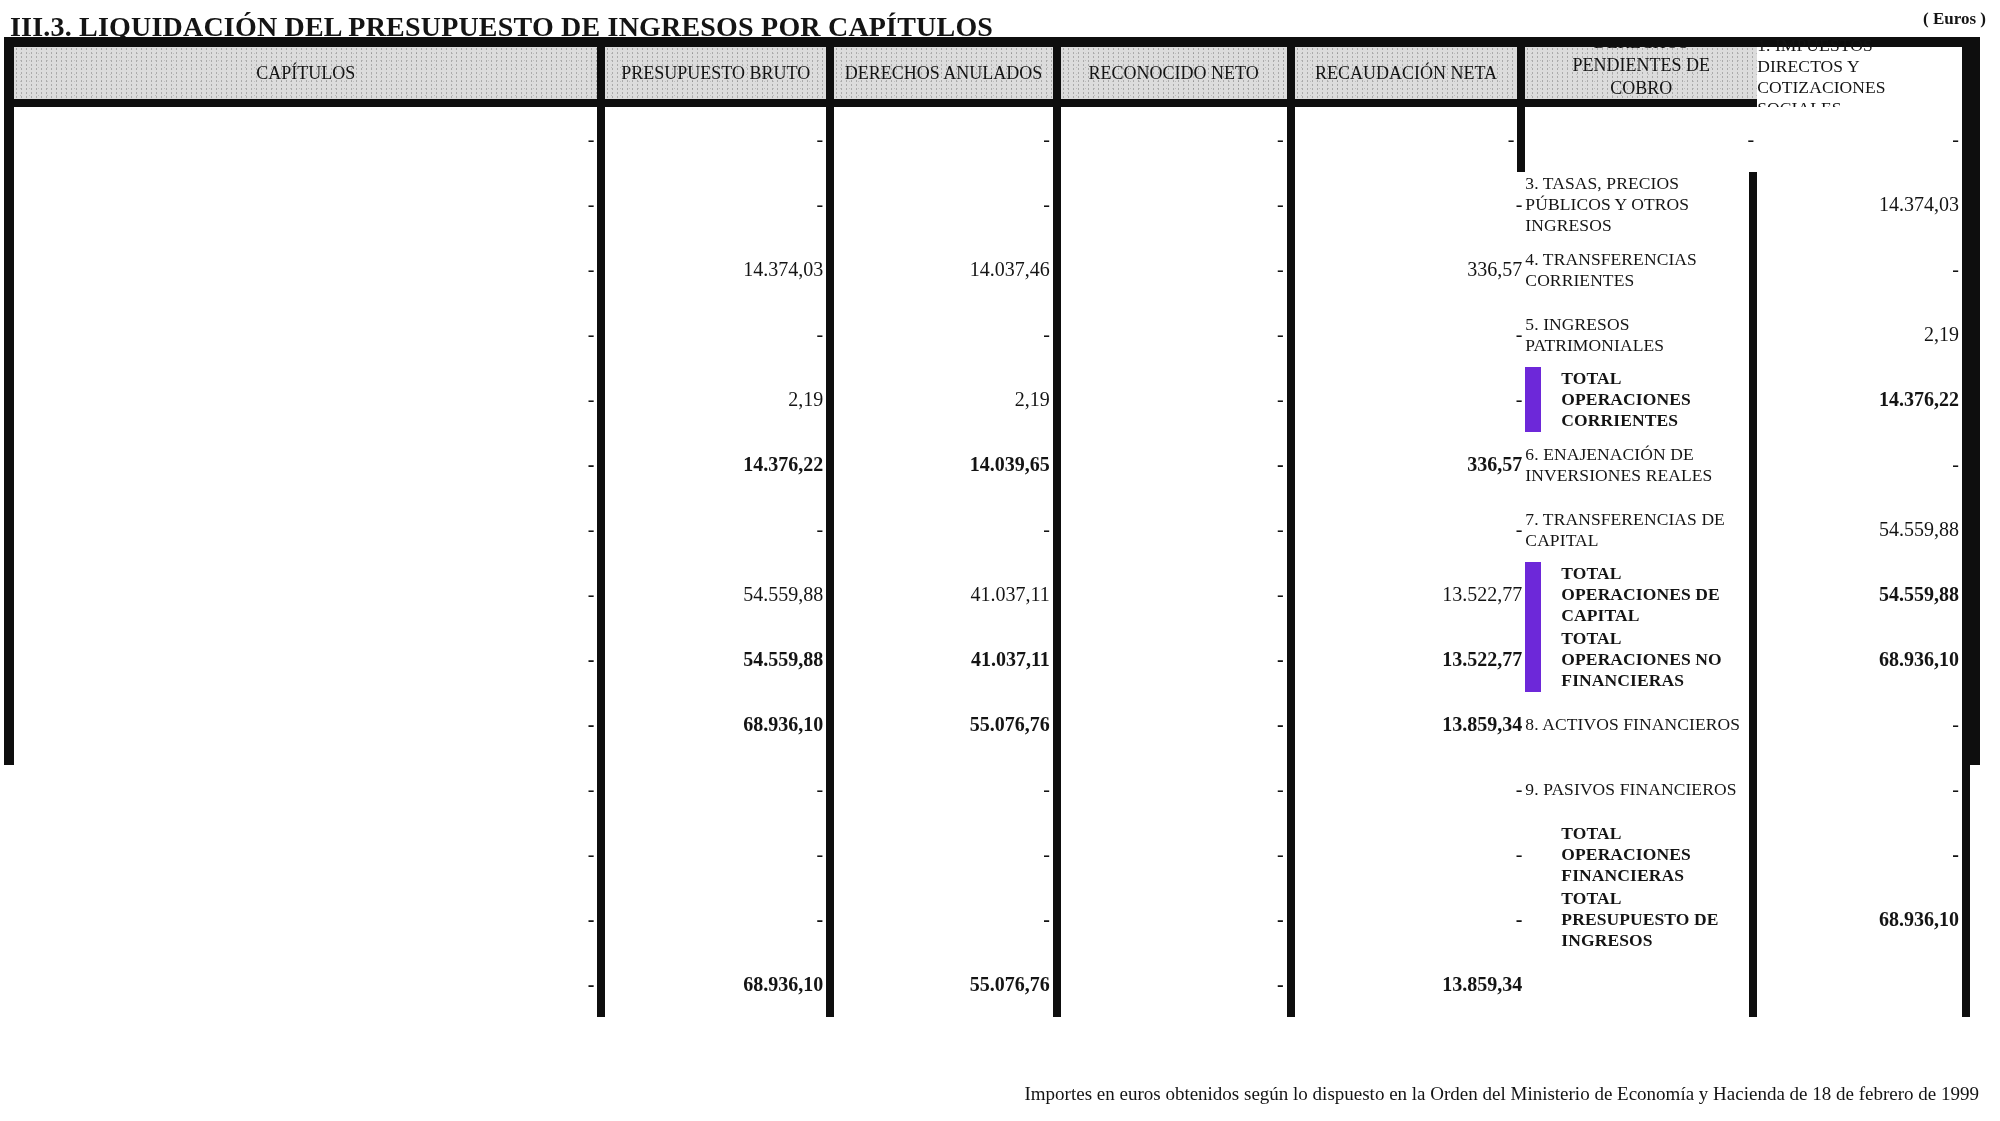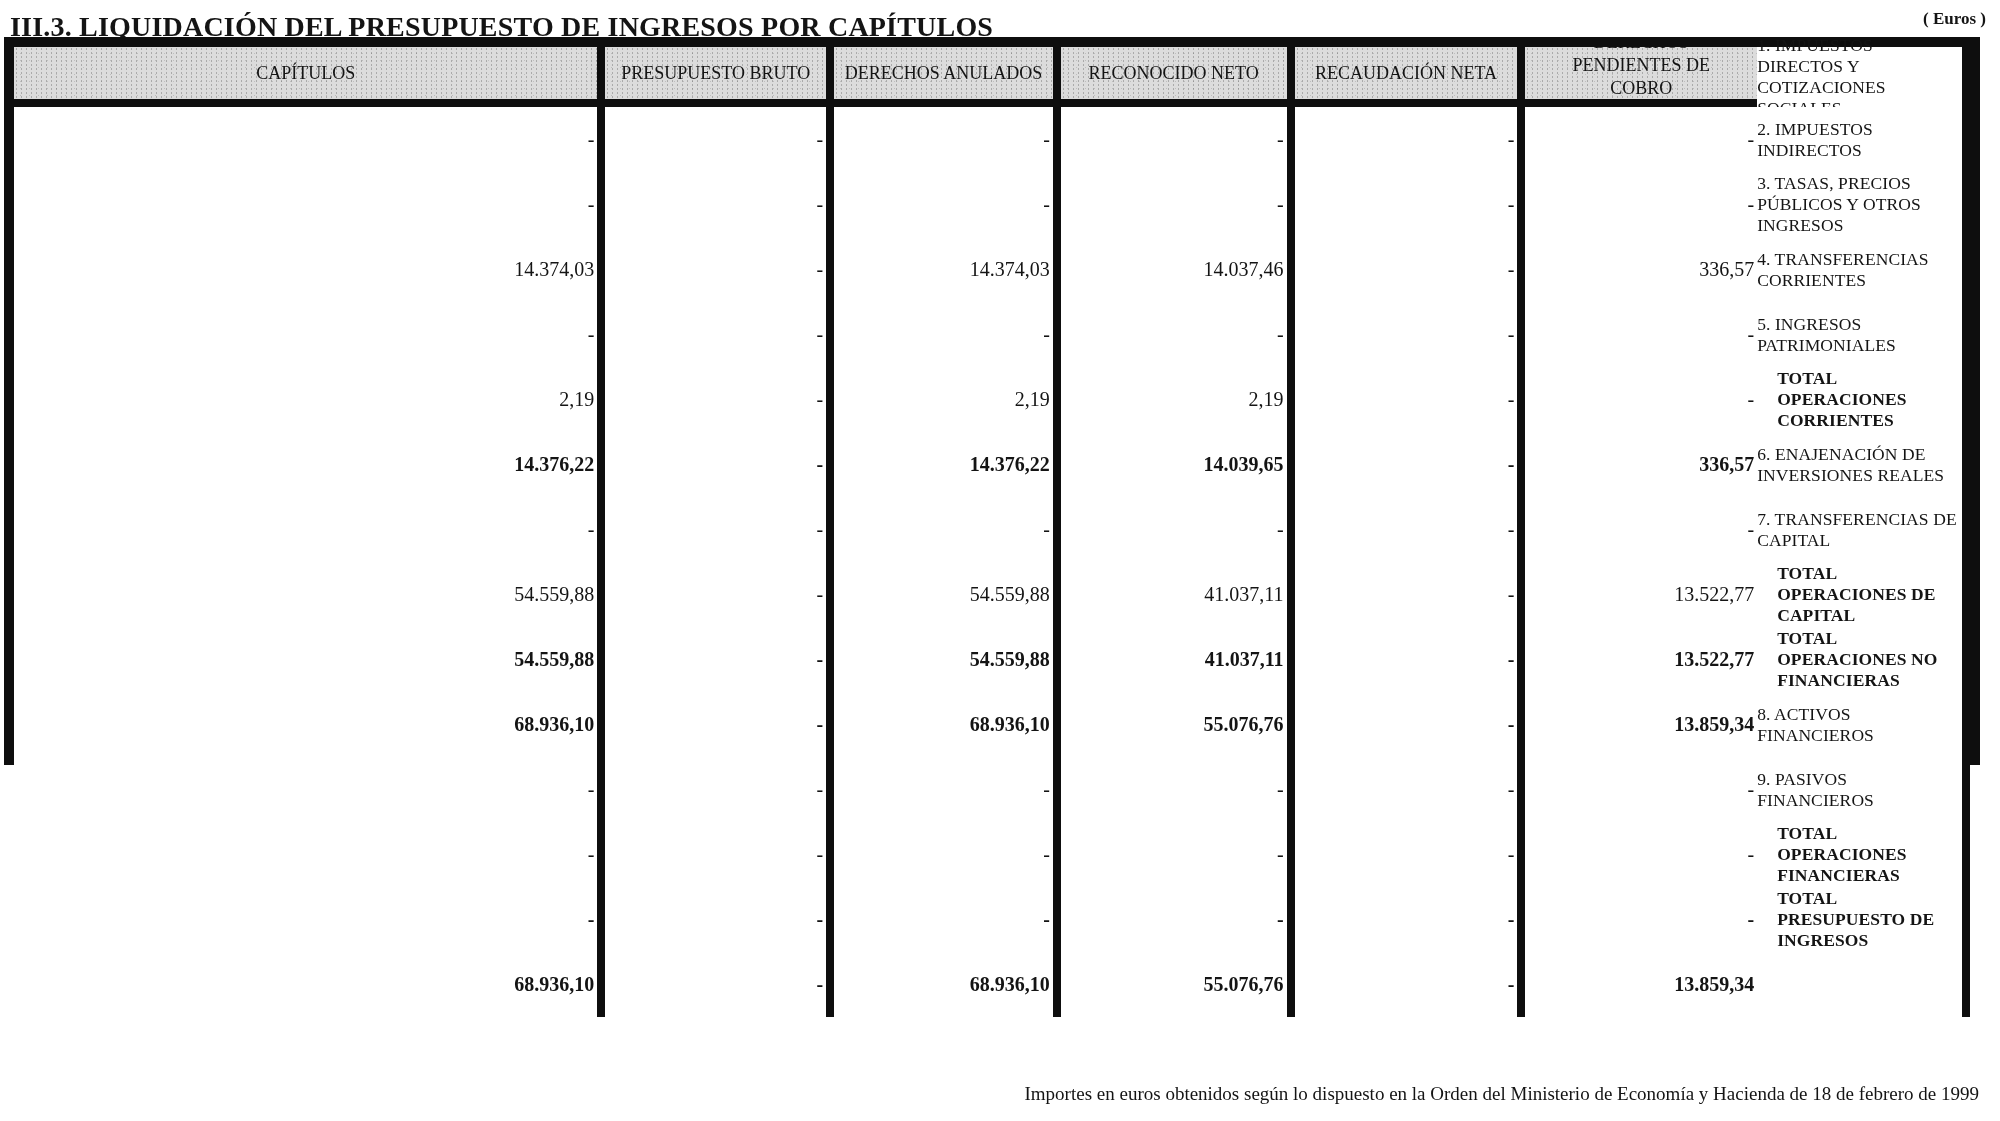--- a/index.html
+++ b/index.html
@@ -44,21 +44,21 @@
   .th .clip3{width:160px;line-height:23px;margin-top:-16px;}
   .td{
     box-sizing:border-box;border-right:8px solid #0e0e0e;
     display:flex;align-items:center;background:#fff;
     font-size:18px;
   }
   .td.lastcol{border-right:none;}
   .td.label{padding-left:0;padding-right:4px;font-size:17.5px;letter-spacing:.1px;}
   .td.num{justify-content:flex-end;padding-right:3px;font-size:20px;}
   .td.bold{font-weight:700;}
-  .td.label.bold{padding-left:20px;}
+  .td.label.bold{padding-left:20px;margin-left:16px;}
   .footer-note{
     position:absolute;right:21px;top:1083px;
     font-size:19px;white-space:nowrap;
   }
 </style>
 </head>
 <body>
 
 <div class="page-title">III.3. LIQUIDACIÓN DEL PRESUPUESTO DE INGRESOS POR CAPÍTULOS</div>
 <div class="euros-note">( Euros )</div>
@@ -74,21 +74,20 @@
     </div>
 
   <div class="td label">1. IMPUESTOS DIRECTOS Y COTIZACIONES SOCIALES</div>
   <div class="td num">-</div>
   <div class="td num">-</div>
   <div class="td num">-</div>
   <div class="td num">-</div>
   <div class="td num">-</div>
   <div class="td num lastcol">-</div>
 
-  <div class="td label">2. IMPUESTOS INDIRECTOS</div>
   <div class="td num">-</div>
   <div class="td num">-</div>
   <div class="td num">-</div>
   <div class="td num">-</div>
   <div class="td num">-</div>
   <div class="td num lastcol">-</div>
 
   <div class="td label">3. TASAS, PRECIOS PÚBLICOS Y OTROS INGRESOS</div>
   <div class="td num">14.374,03</div>
   <div class="td num">-</div>

